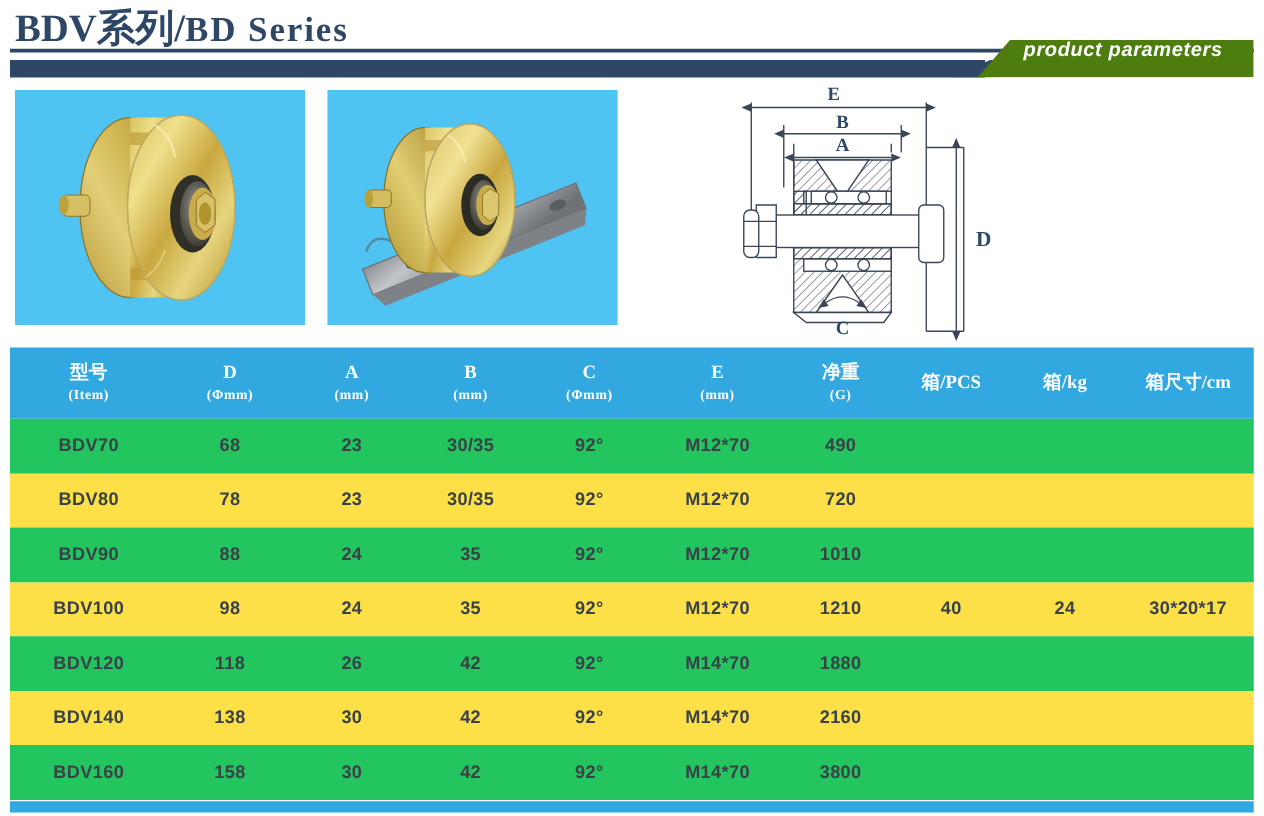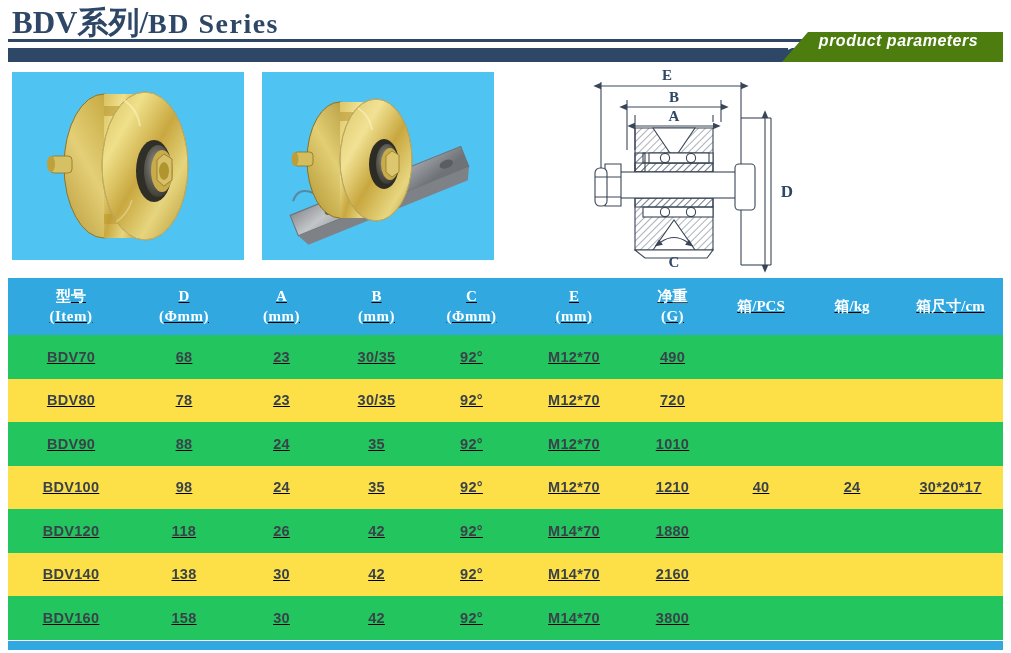--- a/index.html
+++ b/index.html
@@ -57,30 +57,30 @@
   }
   .photo.p1 { left:12px; width:232px; }
   .photo.p2 { left:262px; width:232px; }
   .photo svg { display:block; width:100%; height:100%; }
 
   
   .drawing { position:absolute; left:575px; top:60px; width:245px; height:215px; }
   .drawing svg { display:block; width:100%; height:100%; }
 
   
-  .table { position:absolute; left:8px; top:278px; width:995px;text-decoration:underline; }
+  .table { position:absolute; left:8px; top:278px; width:995px; }
   .trow { display:flex; width:100%; }
   .thead { background:#31A9E0; height:57px; align-items:center; }
   .thead .cell {
     color:#ffffff;
     font-family:"Liberation Serif", serif;
     font-weight:bold; font-size:15px; line-height:1.32;
     text-align:center;
   }
-  .thead .cell .l2 { display:block; font-size:15px; letter-spacing:0.5px; }
+  .thead .cell .l2 { display:block; font-size:11px; letter-spacing:0.5px; }
   .tbody .trow { height:43.5px; align-items:center; }
   .tbody .trow.odd  { background:#22c55e; }
   .tbody .trow.even { background:#fde047; }
   .tbody .cell {
     color:#3A4249; font-weight:bold; font-size:14.5px;
     text-align:center; letter-spacing:0.3px;
   }
   .cell { flex:0 0 auto; }
 
   

